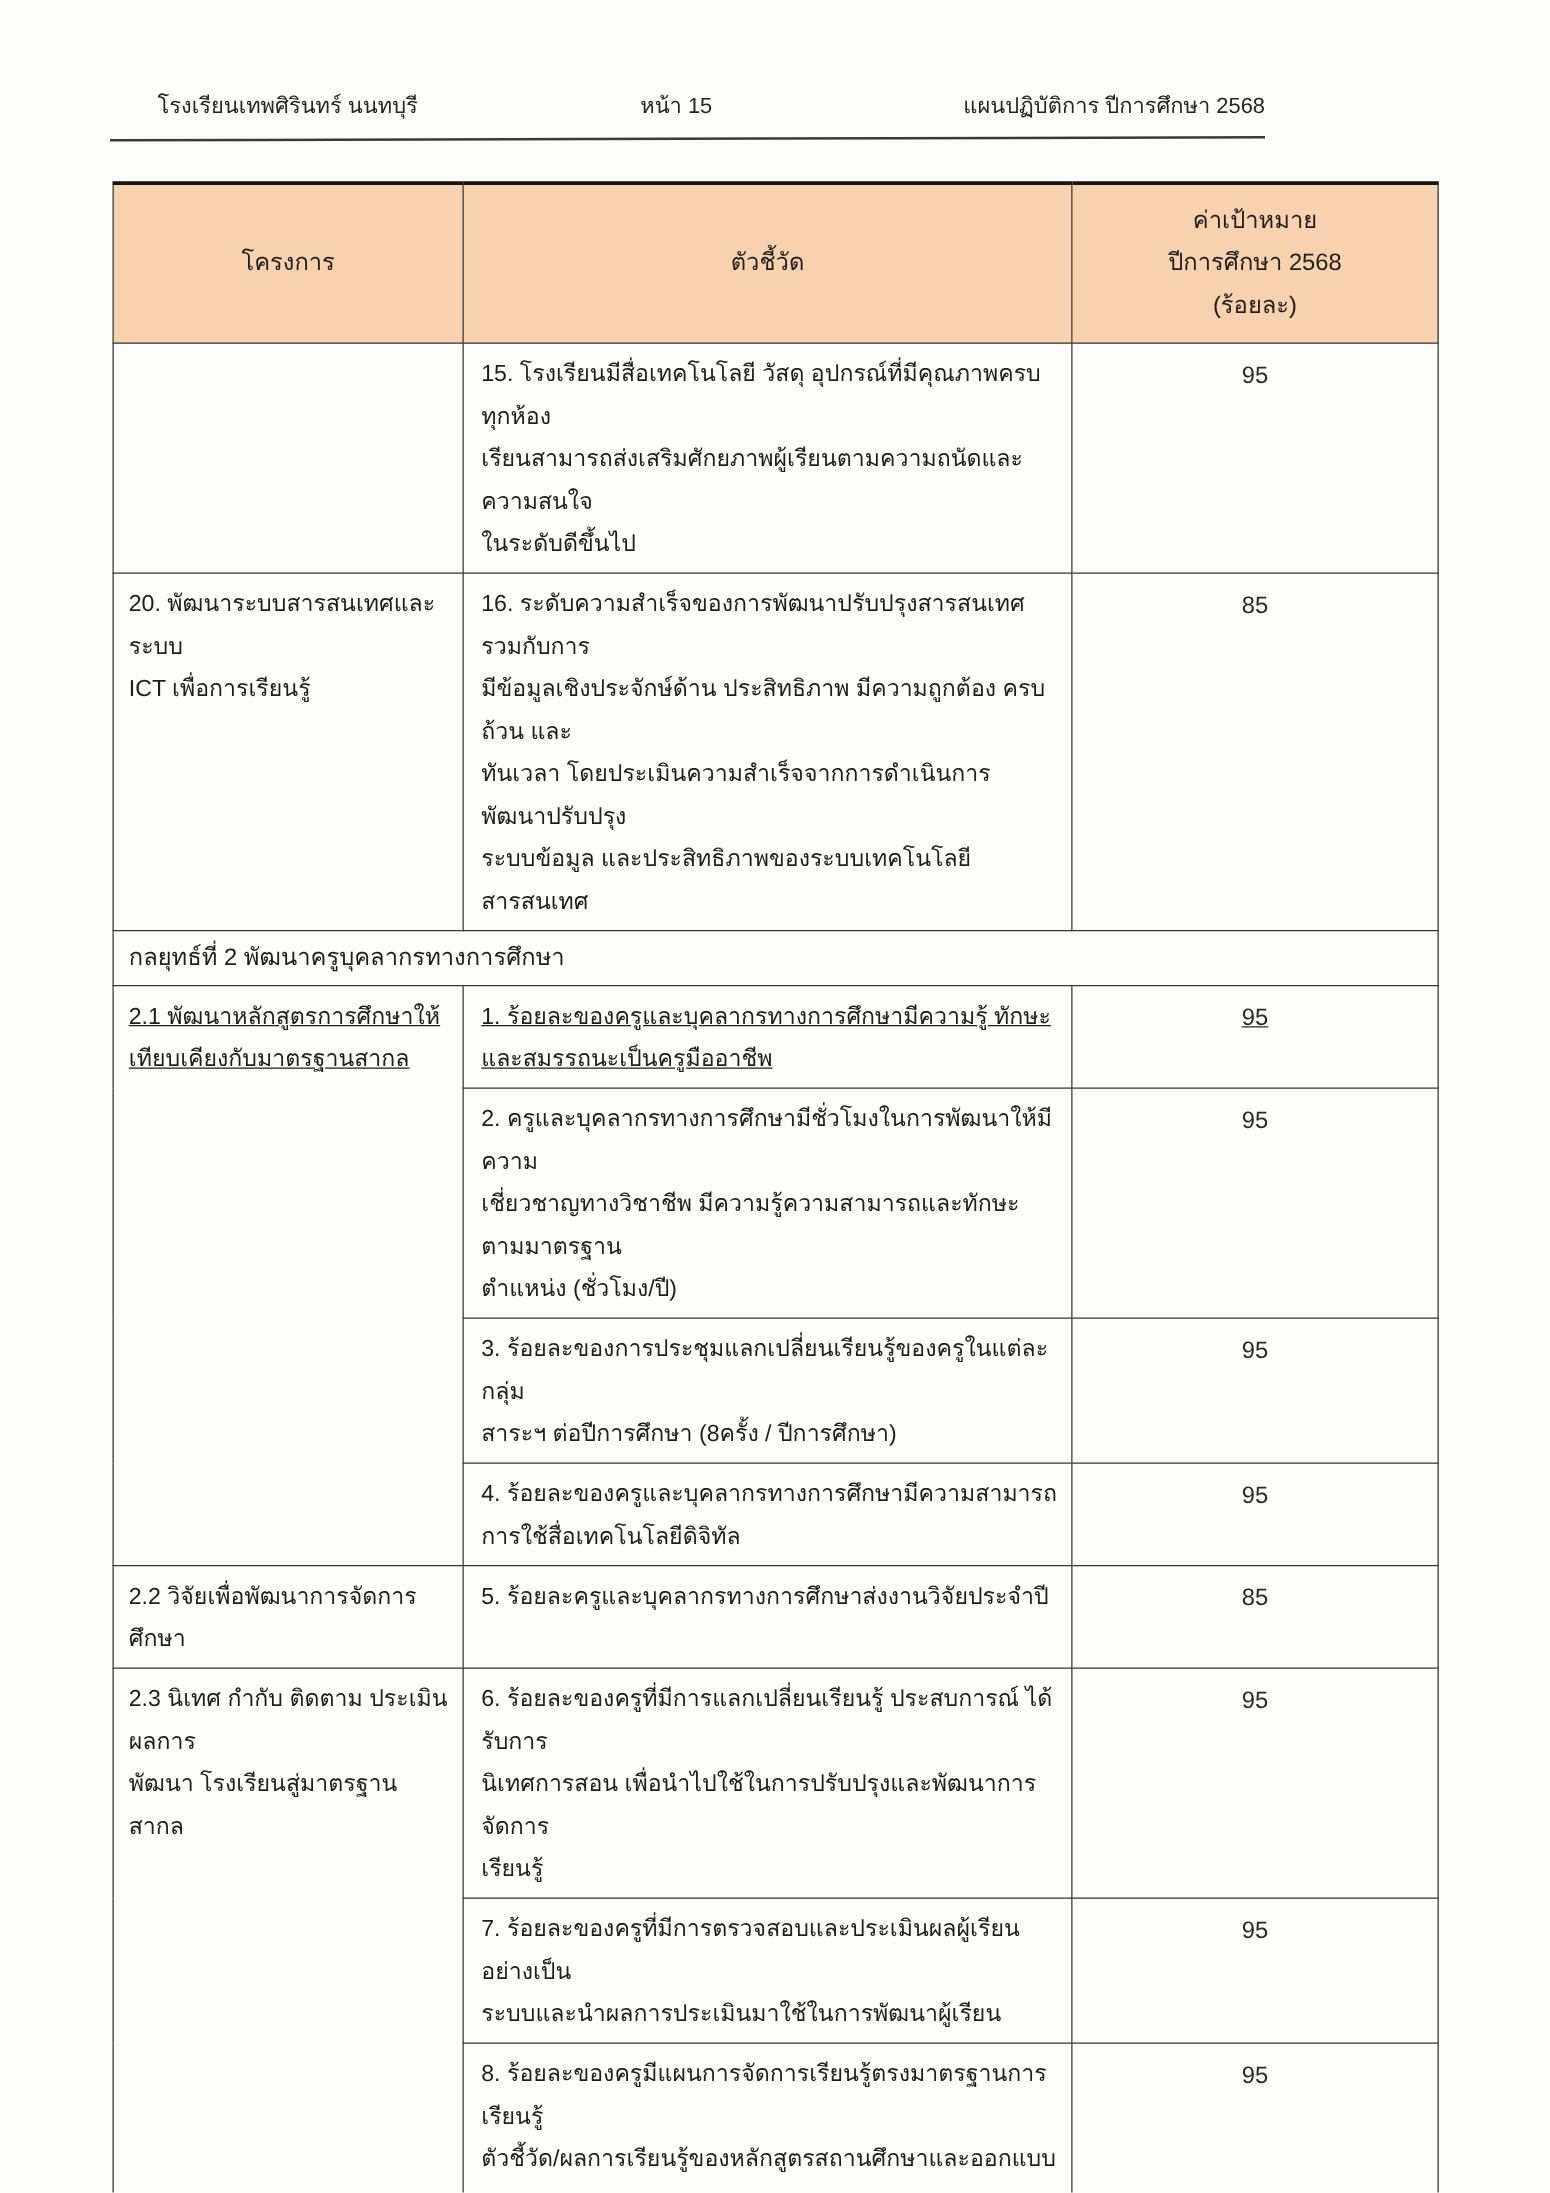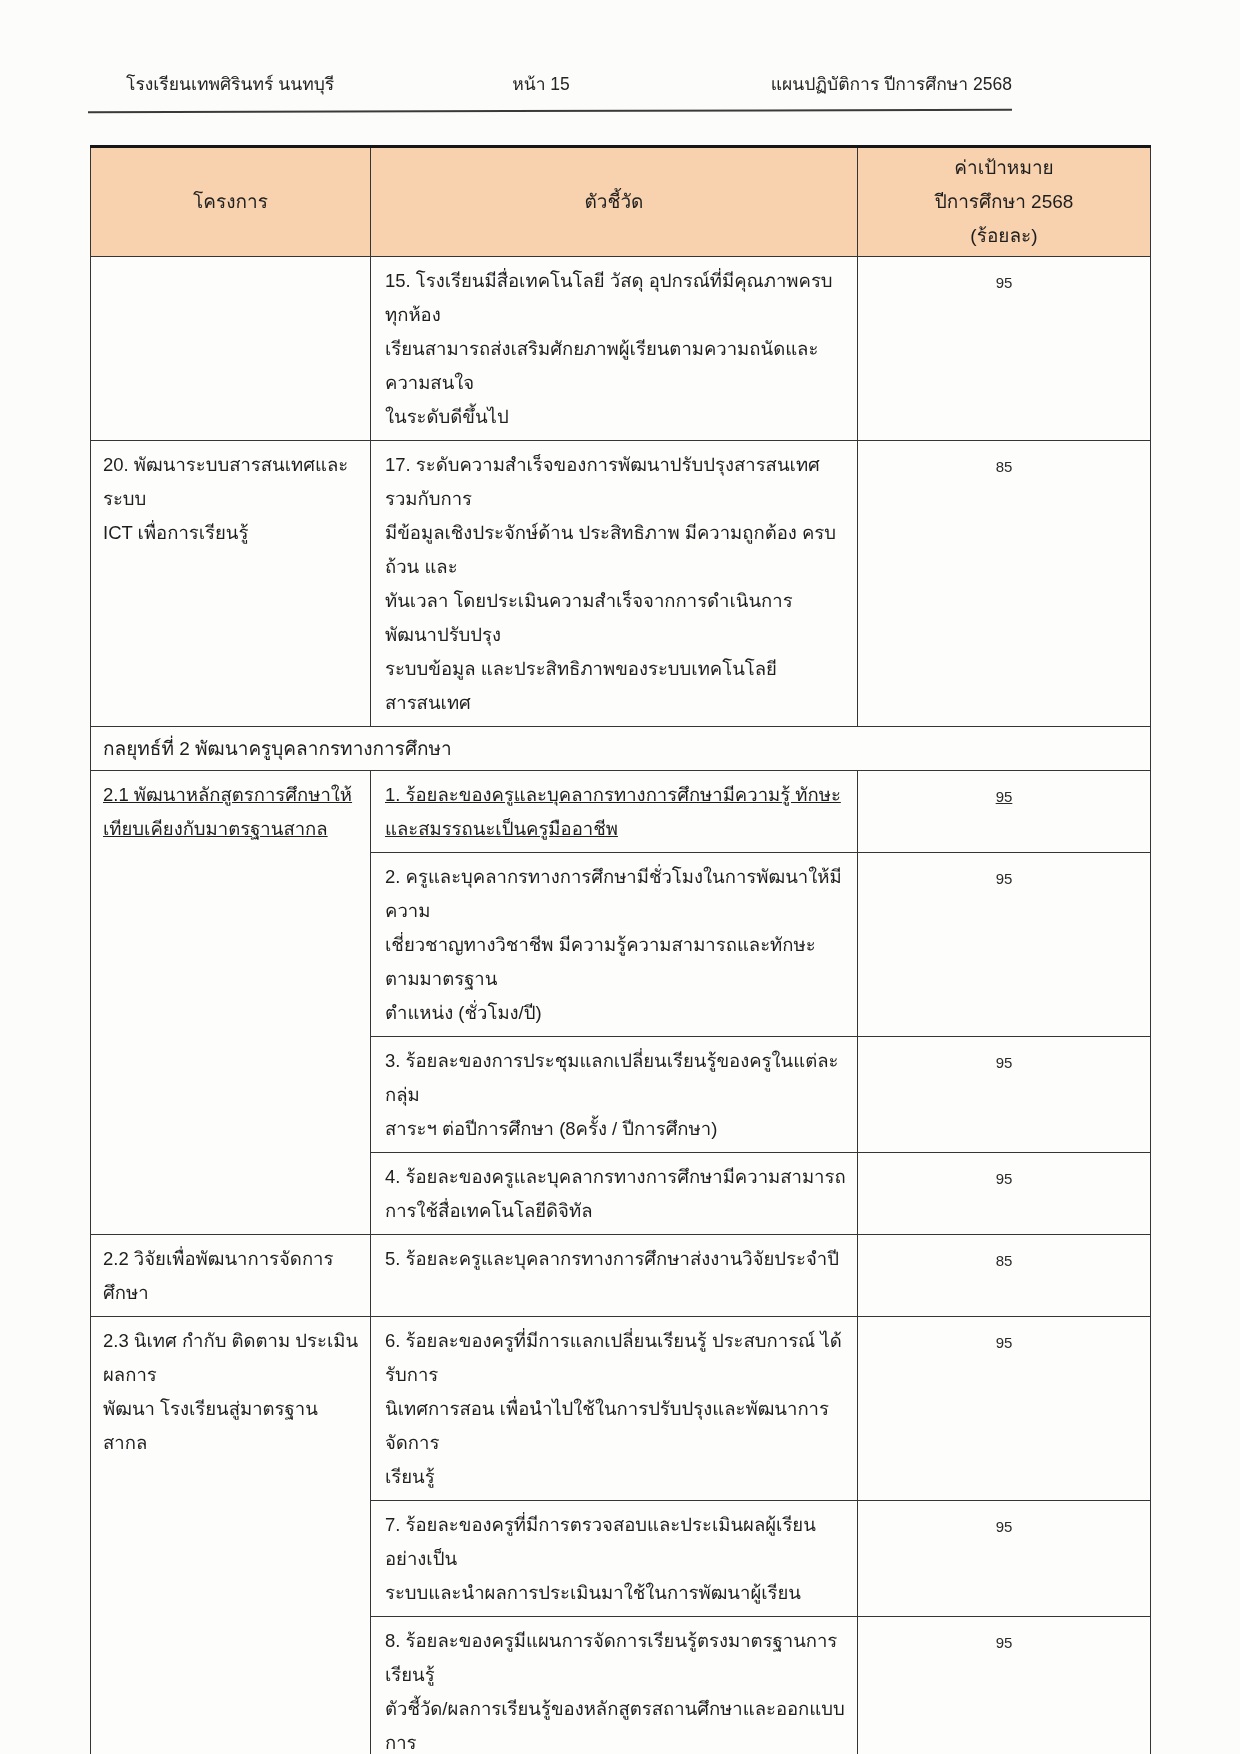--- a/index.html
+++ b/index.html
@@ -49,31 +49,31 @@
   .plan-table th, .plan-table td {
     border: 1.6px solid #353535;
     vertical-align: top;
     font-size: 18.5px;
     line-height: 34px;
     white-space: pre-line;
     box-sizing: border-box;
   }
   .plan-table thead th {
     background: #f8d2ae;
-    height: 110px;
+    height: 128px;
     vertical-align: middle;
     text-align: center;
     font-weight: normal;
     font-size: 19px;
     line-height: 34px;
     border-top: 3.5px solid #161616;
   }
   .plan-table td.project-cell  { padding: 7px 8px 6px 12px; text-align: left; }
   .plan-table td.indicator-cell{ padding: 7px 10px 6px 14px; text-align: left; margin-top: 16px; }
-  .plan-table td.target-cell   { padding: 9px 4px 4px 4px; text-align: center; font-size: 15px; color: #2a2a2a; }
+  .plan-table td.target-cell   { padding: 9px 4px 4px 4px; text-align: center; font-size: 19px; color: #2a2a2a; }
   .plan-table td.section-cell  { padding: 5px 10px 4px 12px; height: 44px; vertical-align: middle; font-size: 19px; margin-top: 47px; }
   
   tr.rh-a  td { height: 100px; }
   tr.rh-b  td { height: 186px; }
   tr.rh-c  td { height: 76px; text-decoration: underline;  }
   tr.rh-d  td { height: 115px; }
   tr.rh-e  td { height: 78px;  }
   tr.rh-f  td { height: 80px;  }
   tr.rh-g  td { height: 48px;  }
   tr.rh-h  td { height: 115px; }
@@ -109,21 +109,21 @@
     <tr class="rh-a">
       <td class="project-cell"></td>
       <td class="indicator-cell">15. โรงเรียนมีสื่อเทคโนโลยี วัสดุ อุปกรณ์ที่มีคุณภาพครบทุกห้อง
 เรียนสามารถส่งเสริมศักยภาพผู้เรียนตามความถนัดและความสนใจ
 ในระดับดีขึ้นไป</td>
       <td class="target-cell">95</td>
     </tr>
     <tr class="rh-b">
       <td class="project-cell">20. พัฒนาระบบสารสนเทศและระบบ
 ICT เพื่อการเรียนรู้</td>
-      <td class="indicator-cell">17. ระดับความสำเร็จของการพัฒนาปรับปรุงสารสนเทศ รวมกับการ
+      <td class="indicator-cell">16. ระดับความสำเร็จของการพัฒนาปรับปรุงสารสนเทศ รวมกับการ
 มีข้อมูลเชิงประจักษ์ด้าน ประสิทธิภาพ มีความถูกต้อง ครบถ้วน และ
 ทันเวลา โดยประเมินความสำเร็จจากการดำเนินการ พัฒนาปรับปรุง
 ระบบข้อมูล และประสิทธิภาพของระบบเทคโนโลยีสารสนเทศ</td>
       <td class="target-cell">85</td>
     </tr>
     <tr>
       <td class="section-cell" colspan="3">กลยุทธ์ที่ 2 พัฒนาครูบุคลากรทางการศึกษา</td>
     </tr>
     <tr class="rh-c">
       <td class="project-cell" rowspan="4">2.1 พัฒนาหลักสูตรการศึกษาให้

